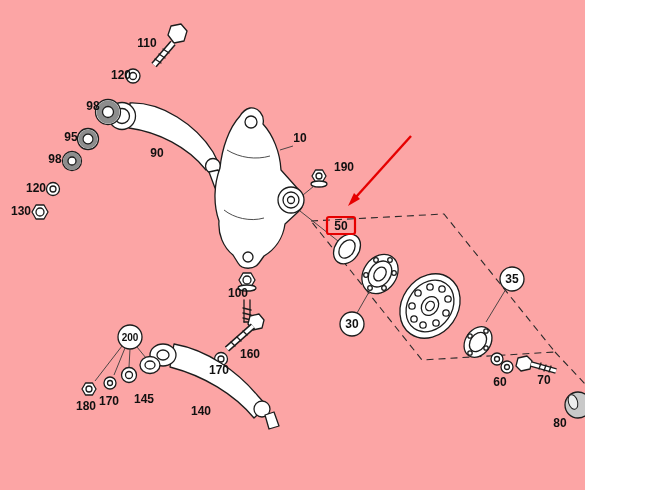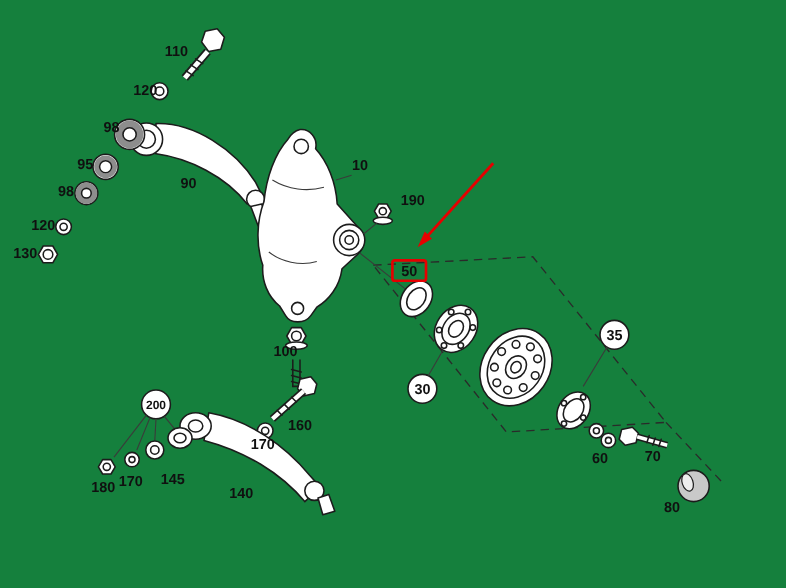--- a/index.html
+++ b/index.html
@@ -1,16 +1,16 @@
 <!DOCTYPE html>
 <html><head>
 <meta charset="utf-8">
 <style>
   html,body{margin:0;padding:0;background:#ffffff;}
-  .stage{position:relative;width:655px;height:490px;background:#15803d;overflow:hidden;}
+  .stage{position:relative;width:585px;height:490px;background:#fca5a5;overflow:hidden;}
   svg{display:block;}
   .s{stroke:#1c1c1c;stroke-width:1.3;fill:none;stroke-linecap:round;stroke-linejoin:round;}
   .sw{stroke:#1c1c1c;stroke-width:1.3;fill:#ffffff;stroke-linejoin:round;}
   .sg{stroke:#1c1c1c;stroke-width:1.3;fill:#c9c9c9;}
   .thin{stroke:#3a3a3a;stroke-width:0.9;fill:none;}
   .annulus{fill:none;stroke:#8d8d8d;}
   .dash{stroke:#2a2a2a;stroke-width:1.1;fill:none;stroke-dasharray:7 5;}
   text.lbl{font:bold 12px "Liberation Sans",sans-serif;fill:#101010;text-anchor:middle;}
   text.lblsm{font:bold 10px "Liberation Sans",sans-serif;fill:#101010;text-anchor:middle;}
 </style>

